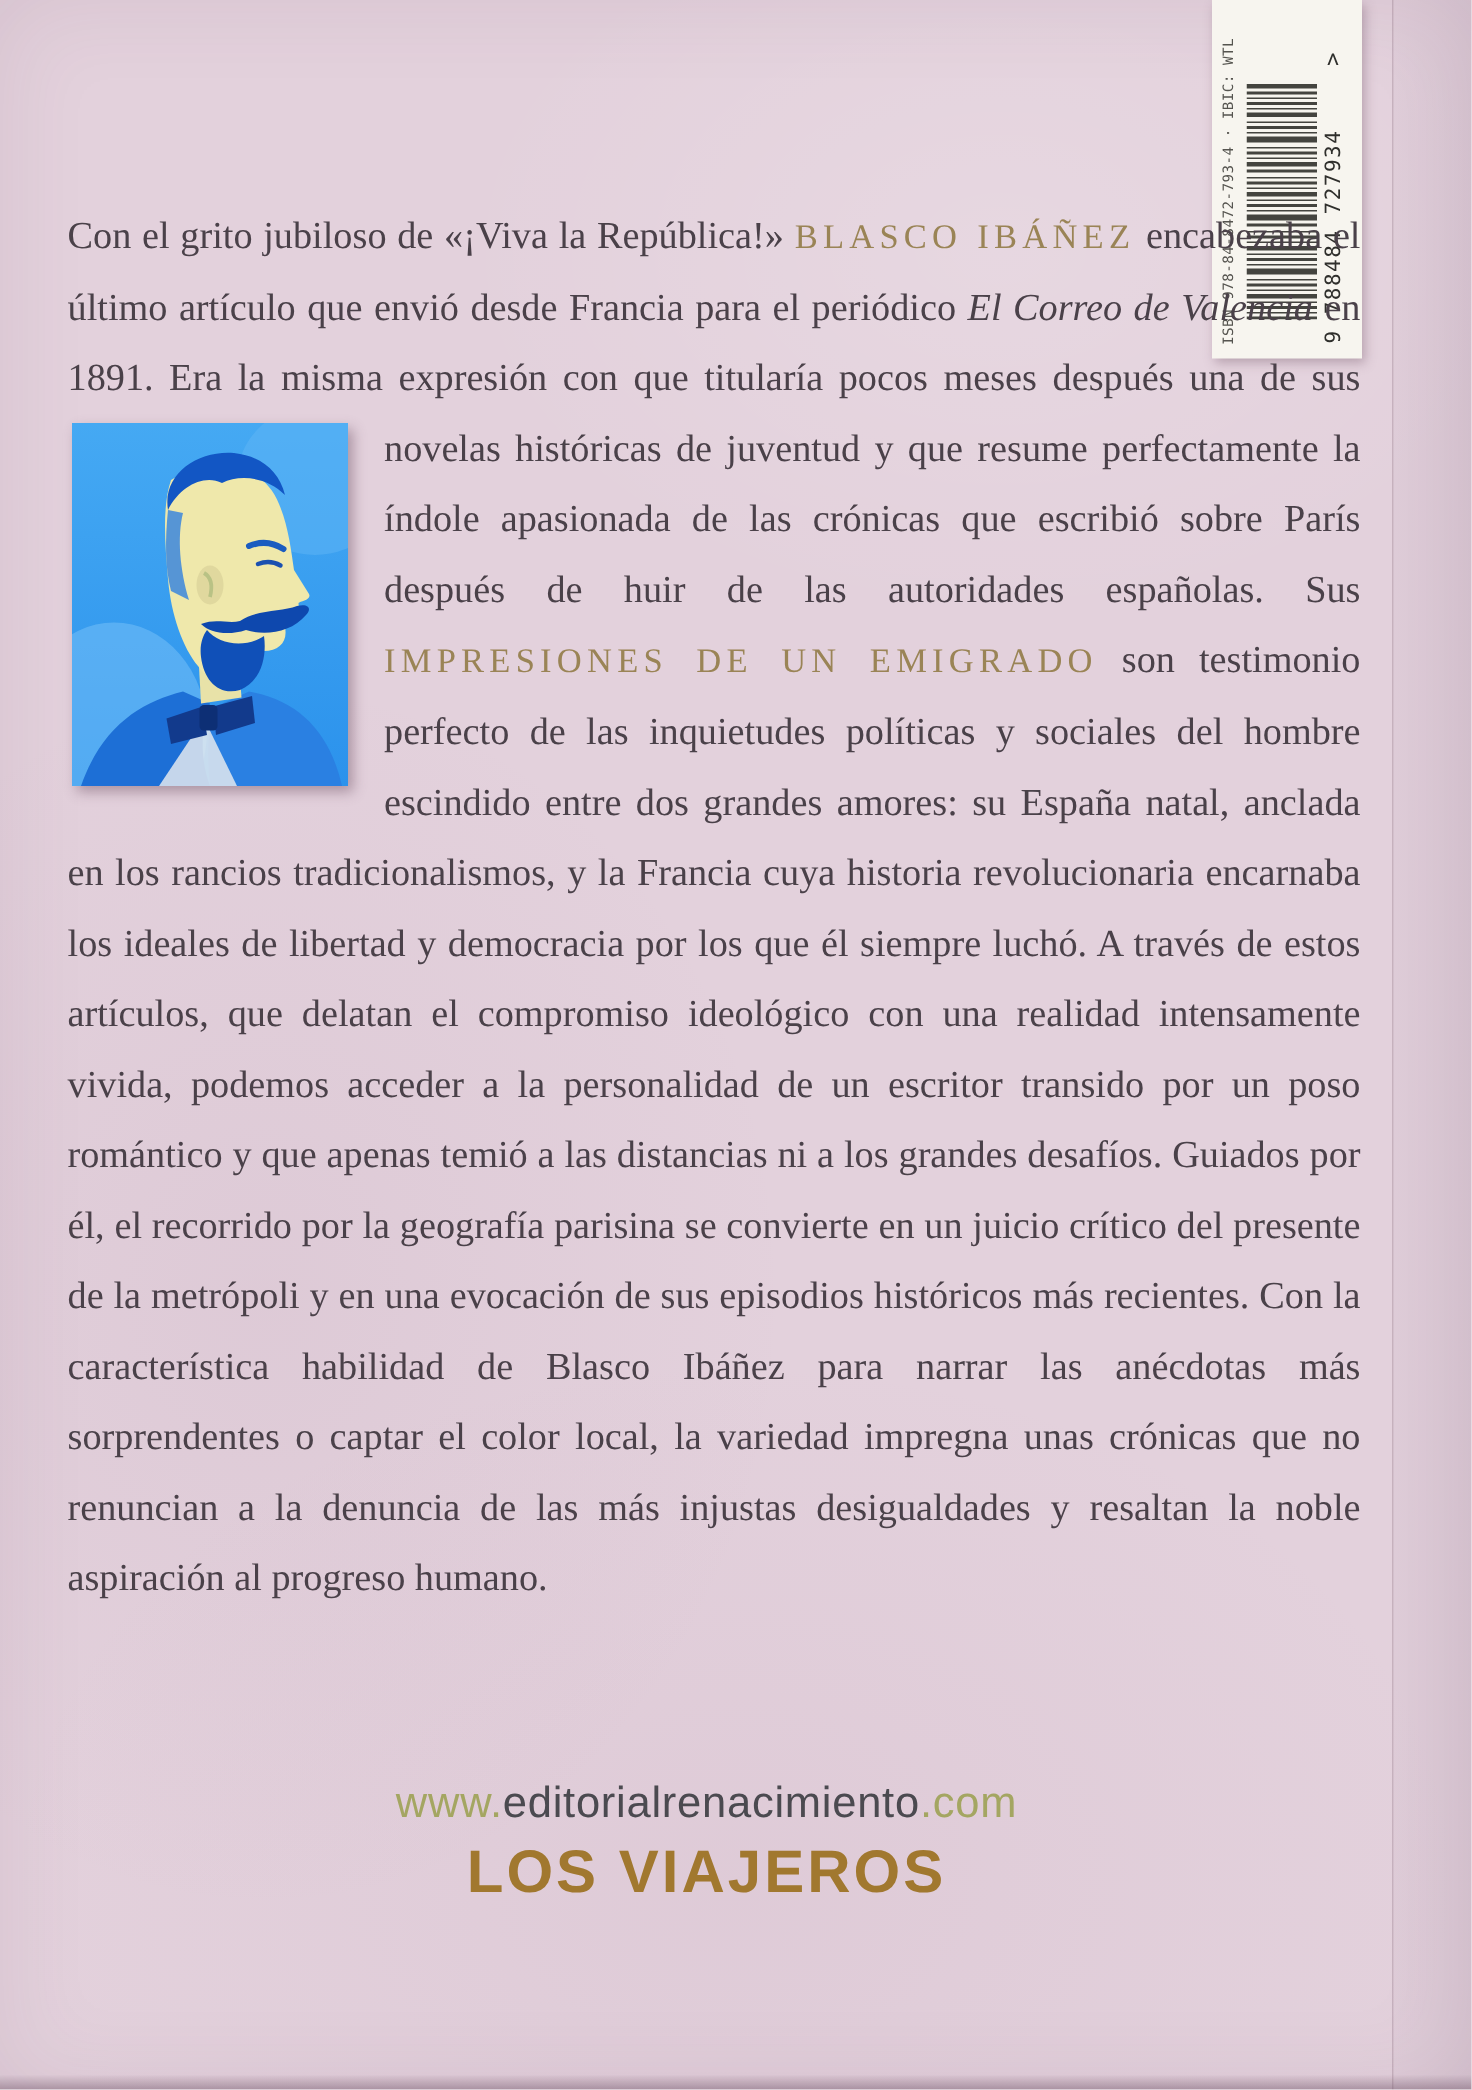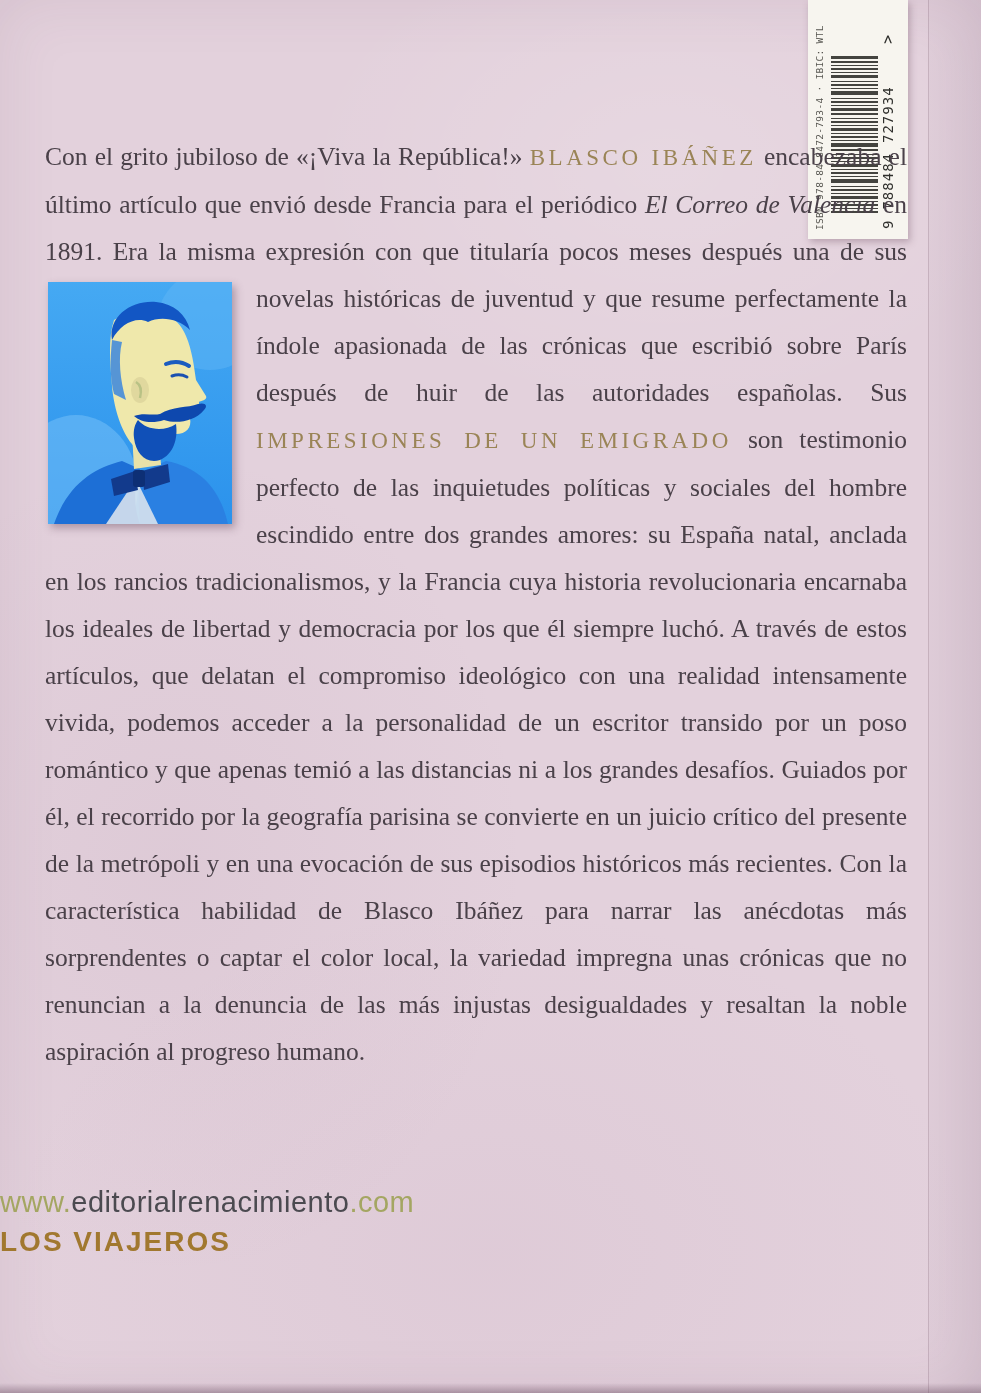--- a/index.html
+++ b/index.html
@@ -66,28 +66,28 @@
   .caps-gold.title { white-space: normal; }
   .newspaper { font-style: italic; }
   .portrait-float {
     float: left; width: 184px; height: 242px;
     margin: 7px 24px 10px 3px;
     box-shadow: 3px 4px 8px rgba(105,75,95,0.45);
   }
   .portrait-float svg { display: block; }
   
   .footer {
-    position: absolute; left: 0; top: 1186px; width: 942px; text-align: left;
+    position: absolute; left: 0; top: 1186px; width: 942px; text-align: center;
     font-family: "Liberation Sans", "DejaVu Sans", sans-serif;
   }
   .publisher-url { font-size: 29px; letter-spacing: 0.5px; }
   .publisher-url .olive { color: #a4a662; }
   .publisher-url .domain { color: #4b4a50; }
   .collection {
-    margin-top: 7px; font-size: 28px; font-weight: bold;
+    margin-top: 7px; font-size: 40px; font-weight: bold;
     letter-spacing: 2px; color: #a1782f;
   }
 </style>
 </head>
 <body>
 
 <div id="cover">
 
   <div class="barcode-label">
     <div class="label-inner">

